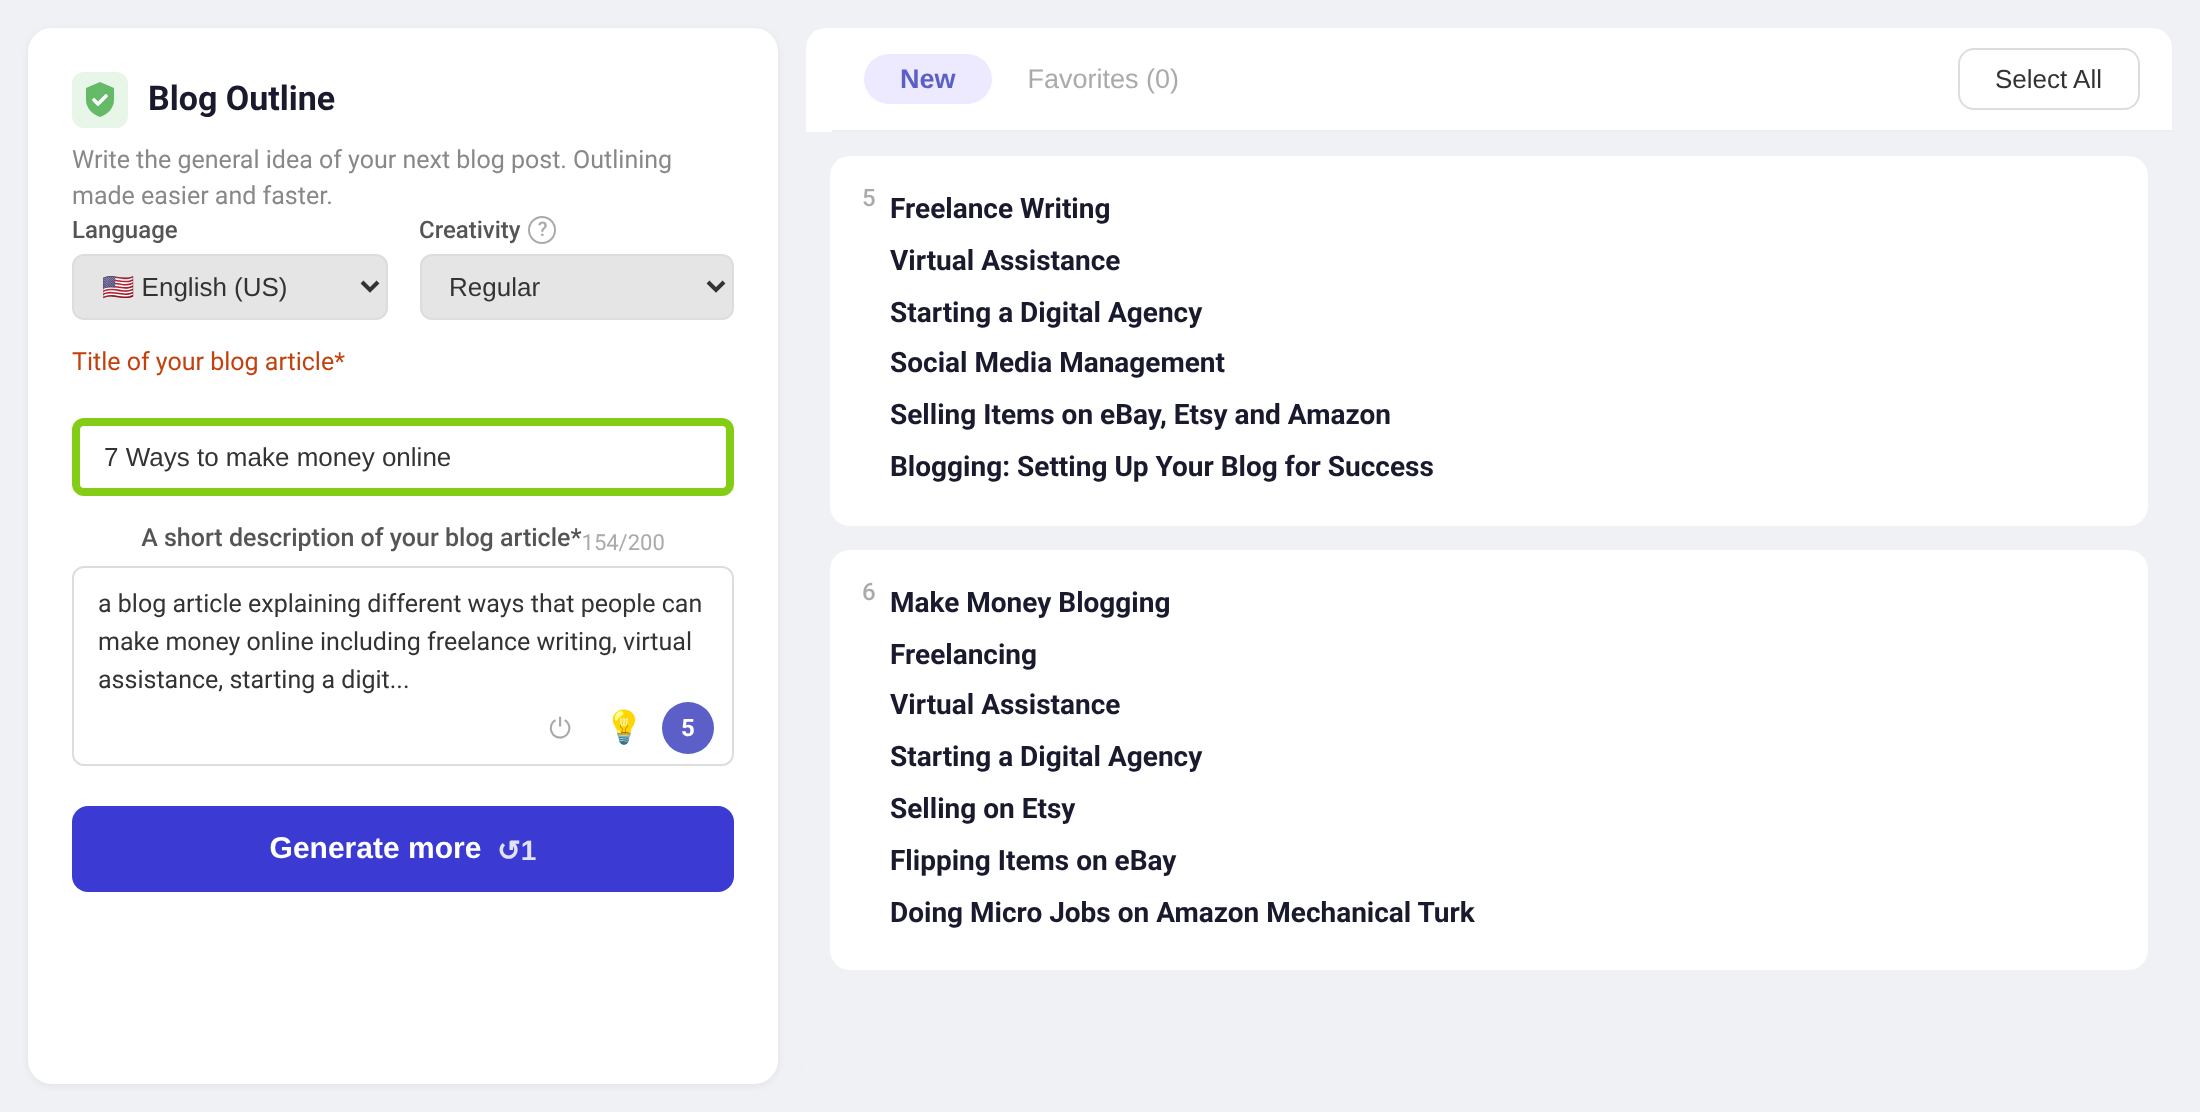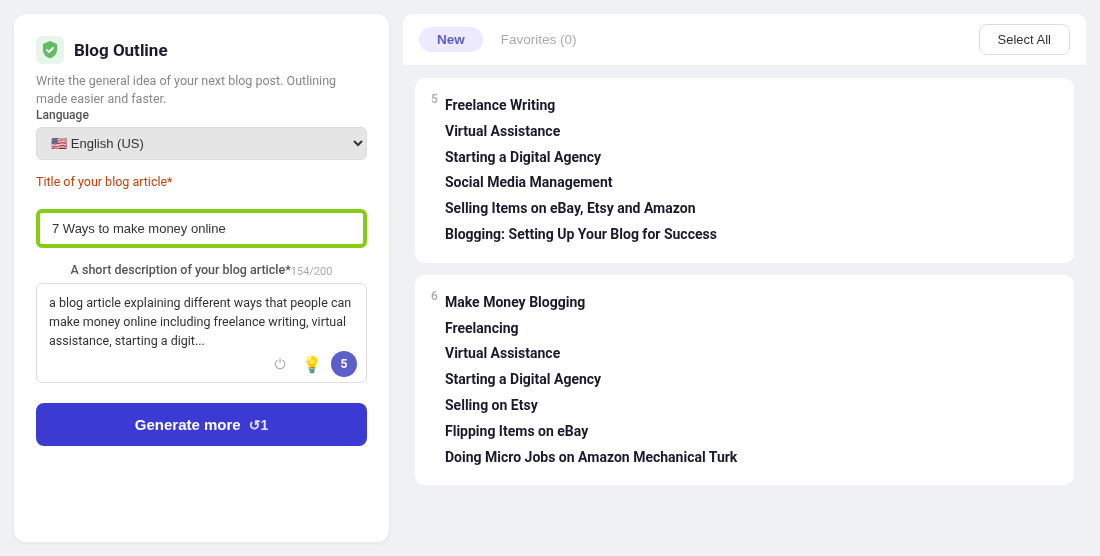--- a/index.html
+++ b/index.html
@@ -221,20 +221,21 @@
     }
 
     .tabs-bar {
       display: flex;
       align-items: center;
       background: #fff;
       border-radius: 10px 10px 0 0;
       padding: 10px 16px;
       gap: 12px;
       border-bottom: 1px solid #eee;
+      margin-left: 13px;
     }
 
     .tab-new {
       background: #ede9ff;
       color: #5b5fc7;
       border-radius: 20px;
       padding: 5px 18px;
       font-size: 13.5px;
       font-weight: 600;
       cursor: pointer;
@@ -334,20 +335,31 @@
   <p class="panel-subtitle">Write the general idea of your next blog post. Outlining made easier and faster.</p>
 
   <div class="form-row">
     <div class="form-group">
       <label class="form-label">Language</label>
       <select>
         <option>🇺🇸 English (US)</option>
         <option>🇬🇧 English (UK)</option>
         <option>French</option>
         <option>Spanish</option>
+      </select>
+    </div>
+    <div class="form-group">
+      <label class="form-label">
+        <span>Creativity</span>
+        <span class="help-icon">?</span>
+      </label>
+      <select>
+        <option>Regular</option>
+        <option>Low</option>
+        <option>High</option>
       </select>
     </div>
   </div>
 
   <label class="title-label">Title of your blog article*</label>
   <input type="text" class="title-input" value="7 Ways to make money online" style="">
 
   <div class="desc-header">
     <span class="desc-label">A short description of your blog article*</span>
     <span class="char-count">154/200</span>

